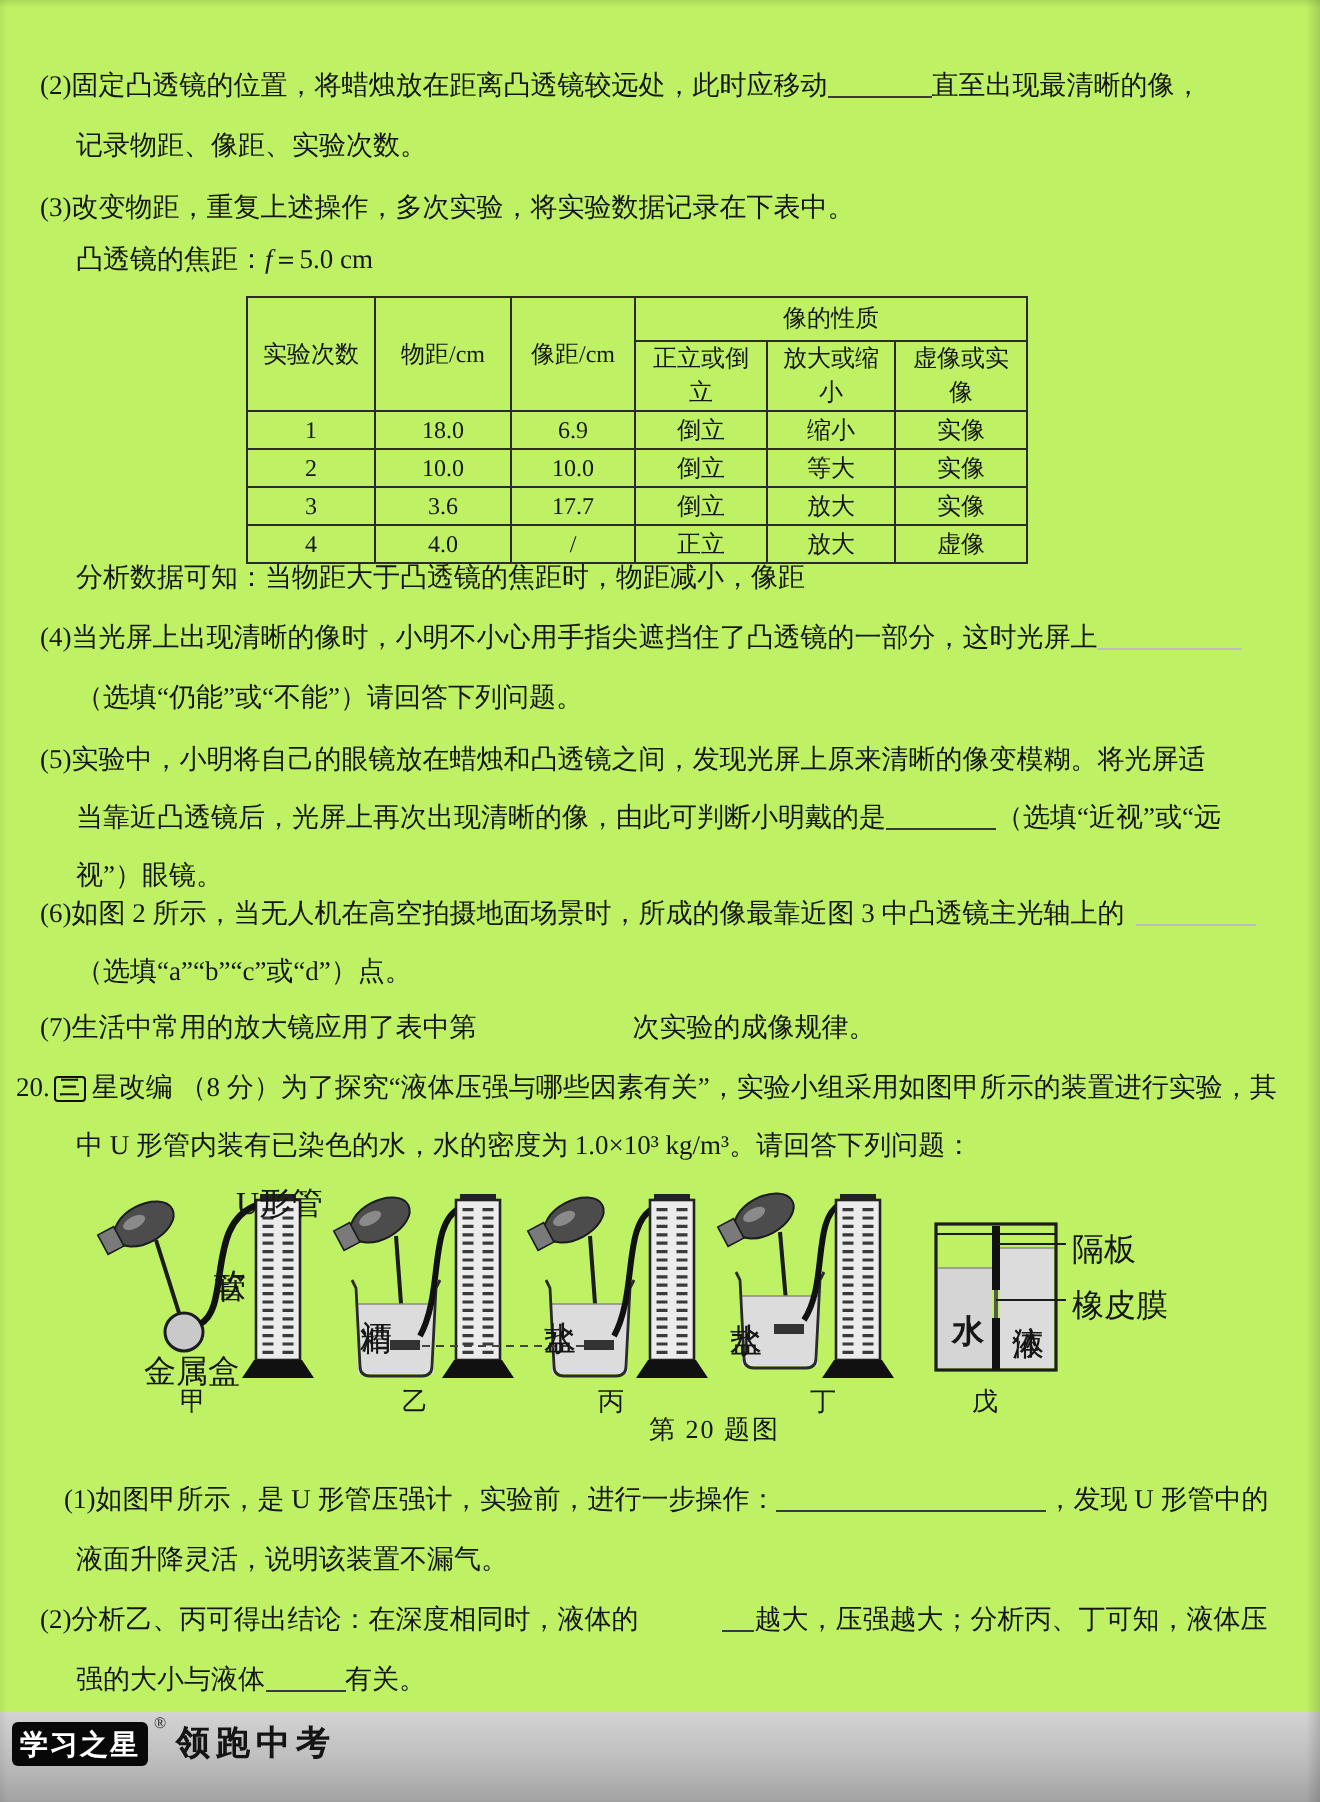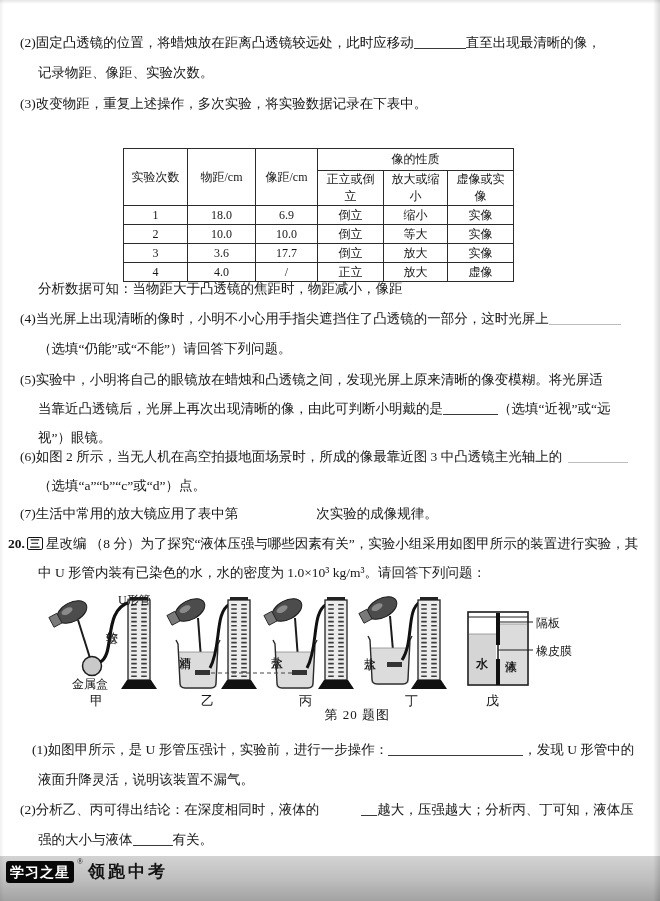--- a/index.html
+++ b/index.html
@@ -1,33 +1,33 @@
 <!DOCTYPE html>
 <html><head>
 <meta charset="utf-8">
 <style>
   html,body{margin:0;padding:0;background:#e9e9e9;}
-  #page{position:relative;width:660px;height:901px;margin:0 auto;background:#ffffff;overflow:hidden;
+  #page{position:relative;width:660px;height:901px;margin:0 auto;background:#bef264;overflow:hidden;
         font-family:"Liberation Serif","DejaVu Serif",serif;color:#161616;}
   .line{position:absolute;white-space:nowrap;font-size:13.5px;line-height:18px;height:18px;}
   .blank{display:inline-block;border-bottom:1.2px solid #3a3a3a;height:13px;vertical-align:-2px;}
   .blank.light{border-color:#bdbdbd;}
   .gap{display:inline-block;}
-  .num{font-weight:700;}
+  .num{font-weight:400;}
   .badge{display:inline-block;border:1.2px solid #111;border-radius:2px;font-size:10px;line-height:11px;
          padding:0 2px;margin:0 3px 0 2px;vertical-align:1px;font-weight:700;}
   .ital{font-style:italic;}
   
   #data-table{position:absolute;left:123px;top:148px;border-collapse:collapse;font-size:12px;text-align:center;
               border:1.5px solid #111;}
   #data-table td,#data-table th{border:1px solid #2b2b2b;padding:0 3px;font-weight:400;}
   #data-table tr.hrow{height:22px;} #data-table tr.drow{height:19px;}
   
   #fig-svg{position:absolute;left:30px;top:590px;}
-  .flabel{position:absolute;font-size:12px;white-space:nowrap;}
+  .flabel{position:absolute;font-size:16px;white-space:nowrap;}
   .vert{writing-mode:vertical-rl;text-orientation:upright;letter-spacing:1px;}
   .fig-name{font-size:13px;}
   .fig-caption{position:absolute;left:240px;top:706px;width:150px;text-align:right;font-size:13px;letter-spacing:1px;}
   
   .footer-bar{position:absolute;left:0;top:856px;width:660px;height:45px;
               background:linear-gradient(#d3d3d3,#bdbdbd 55%,#a2a2a2);}
   .logo-box{position:absolute;left:6px;top:5px;width:68px;height:22px;background:#080808;border-radius:3px;
             color:#fff;font-weight:700;font-size:14px;line-height:22px;text-align:center;letter-spacing:1px;
             font-family:"Liberation Sans",sans-serif;}
   .reg{position:absolute;left:77px;top:1px;font-size:8px;color:#222;}
@@ -47,20 +47,23 @@
 <div id="page">
 
   <div class="line" style="left:20px;top:34px">
     <span>(2)固定凸透镜的位置，将蜡烛放在距离凸透镜较远处，此时应移动</span><span class="blank" style="width:52px"></span><span>直至出现最清晰的像，</span>
   </div>
   <div class="line" style="left:38px;top:64px">
     <span>记录物距、像距、实验次数。</span>
   </div>
   <div class="line" style="left:20px;top:95px">
     <span>(3)改变物距，重复上述操作，多次实验，将实验数据记录在下表中。</span>
+  </div>
+  <div class="line" style="left:38px;top:121px">
+    <span>凸透镜的焦距：</span><span class="ital">f</span><span>＝5.0 cm</span>
   </div>
 
   <table id="data-table">
     <colgroup>
       <col style="width:64px">
         <col style="width:68px">
         <col style="width:62px">
       <col style="width:66px">
         <col style="width:64px">
         <col style="width:66px">

